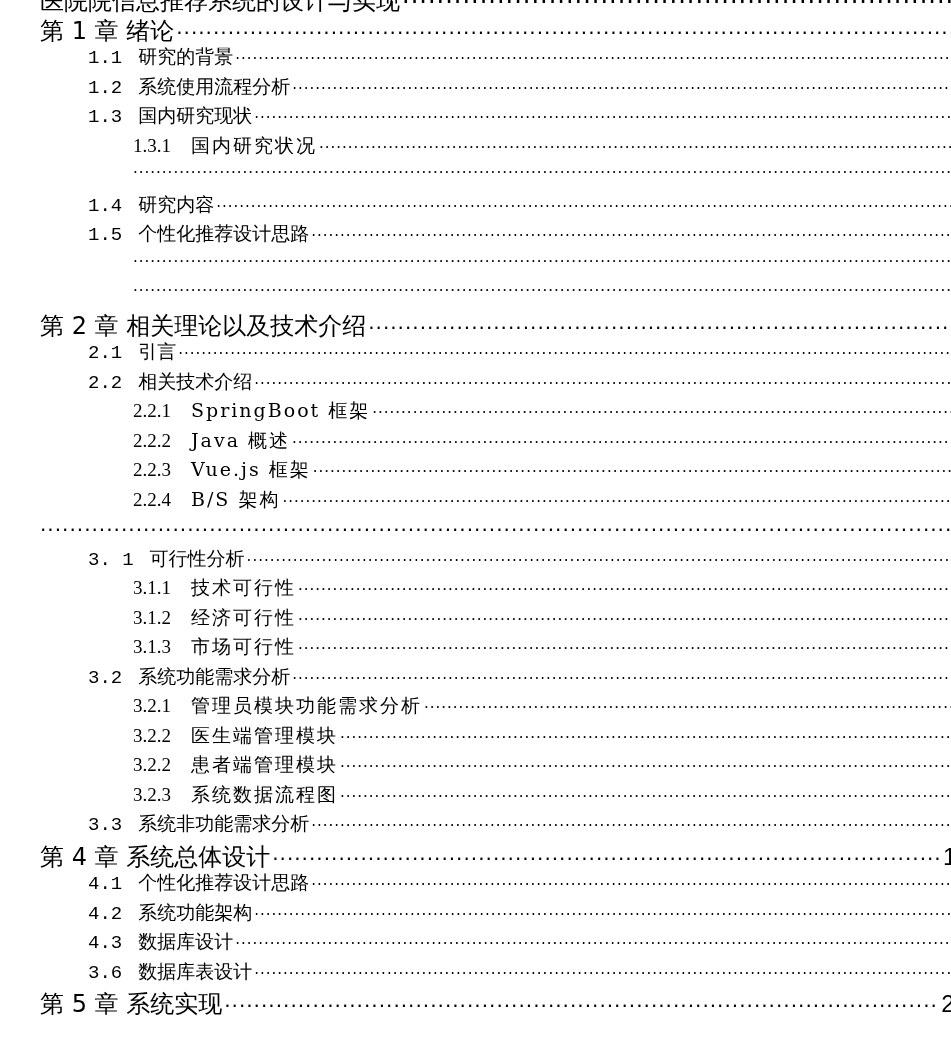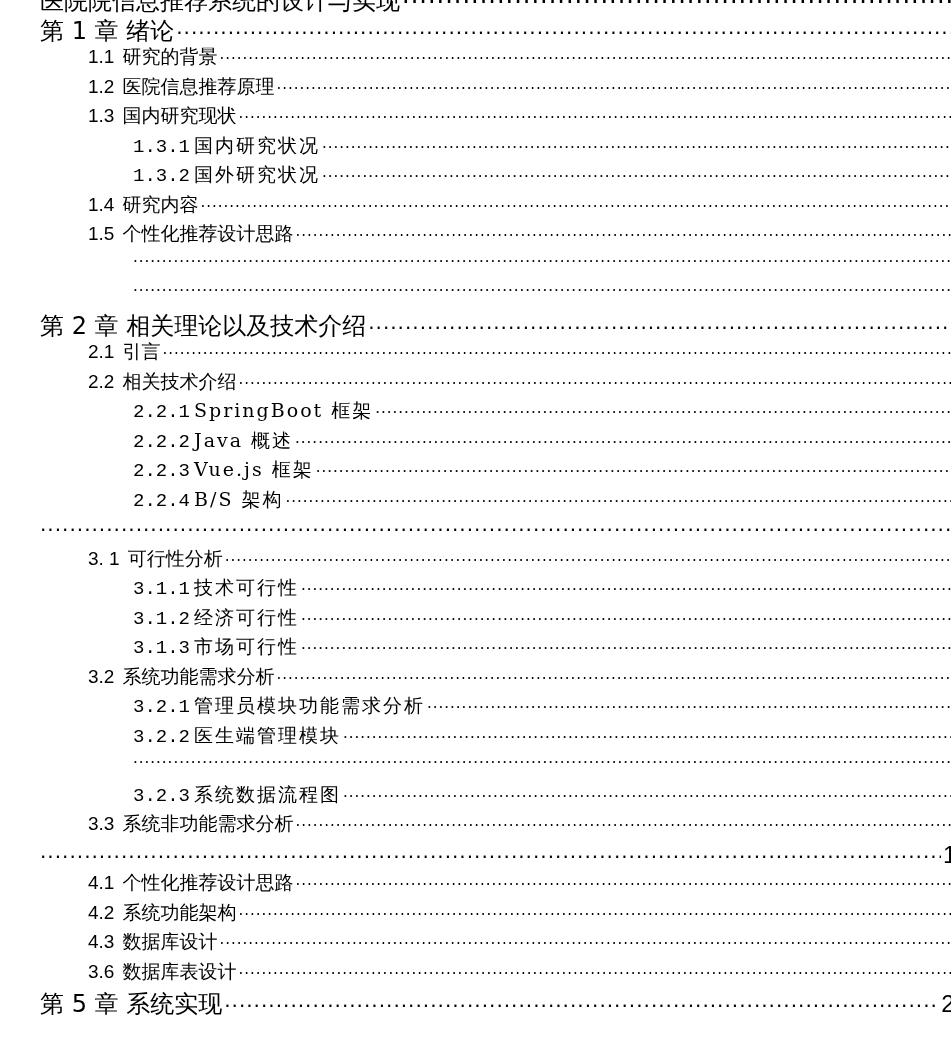--- a/index.html
+++ b/index.html
@@ -13,57 +13,56 @@
   .row .leader::before {
     content:"........................................................................................................................................................................................................................................................................";
     position:absolute; left:0; bottom:0; letter-spacing:1px; white-space:nowrap;
   }
   .row .page { flex:0 0 auto; padding-left:2px; text-align:right; }
   .lvl0 { padding-left:40px; font-family:"DejaVu Sans","Liberation Sans",sans-serif; font-size:24px; }
   .lvl0 .leader { font-size:20px; }
   .lvl0 .page { font-family:"Liberation Sans",sans-serif; font-size:24px; }
   .title { padding-left:40px; font-family:"DejaVu Sans","Liberation Sans",sans-serif; font-size:24px; }
   .lvl1 { padding-left:88px; font-size:19px; font-family:"DejaVu Sans","Liberation Sans",sans-serif; }
-  .lvl1 .num { font-family:Liberation Sans, sans-serif; font-size:19px; margin-right:8px; }
+  .lvl1 .num { font-family:Liberation Mono, monospace; font-size:19px; margin-right:16px; }
   .lvl1 .leader, .lvl2 .leader { font-size:15px; }
   .lvl2 { padding-left:133px; font-size:19px; font-family:"DejaVu Serif","Liberation Serif",serif; }
-  .lvl2 .num { font-family:Liberation Mono, monospace; margin-right:4px; }
+  .lvl2 .num { font-family:Liberation Serif, serif; margin-right:20px; }
   .lvl2 .txt { letter-spacing:2px; }
 </style>
 </head>
 <body>
 
 <div class="toc" id="toc">
   <div class="row title" style="top:0px;">
     <span class="label">医院院信息推荐系统的设计与实现</span>
     <span class="leader"></span>
     <span class="page">1</span>
   </div>
 <div class="row lvl0" style="top: 29.5px;">
       <span class="label"><span class="num">第 1 章</span><span> </span><span class="txt">绪论</span></span>
       <span class="leader"></span>
     </div>
     <div class="row lvl1" style="top: 59px;">
       <span class="label"><span class="num">1.1</span><span></span><span class="txt">研究的背景</span></span>
       <span class="leader"></span>
     </div>
     <div class="row lvl1" style="top: 88.5px;">
-      <span class="label"><span class="num">1.2</span><span></span><span class="txt">医院信息推荐原理</span></span>
+      <span class="label"><span class="num">1.2</span><span></span><span class="txt">系统使用流程分析</span></span>
       <span class="leader"></span>
     </div>
     <div class="row lvl1" style="top: 118px;">
       <span class="label"><span class="num">1.3</span><span></span><span class="txt">国内研究现状</span></span>
       <span class="leader"></span>
     </div>
     <div class="row lvl2" style="top: 147.5px;">
       <span class="label"><span class="num">1.3.1</span><span></span><span class="txt">国内研究状况</span></span>
       <span class="leader"></span>
     </div>
     <div class="row lvl2" style="top: 177px;">
-      <span class="label"><span class="num">1.3.2</span><span></span><span class="txt">国外研究状况</span></span>
       <span class="leader"></span>
     </div>
     <div class="row lvl1" style="top: 206.5px;">
       <span class="label"><span class="num">1.4</span><span></span><span class="txt">研究内容</span></span>
       <span class="leader"></span>
     </div>
     <div class="row lvl1" style="top: 236px;">
       <span class="label"><span class="num">1.5</span><span></span><span class="txt">个性化推荐设计思路</span></span>
       <span class="leader"></span>
     </div>
@@ -126,31 +125,33 @@
     </div>
     <div class="row lvl2" style="top: 708px;">
       <span class="label"><span class="num">3.2.1</span><span></span><span class="txt">管理员模块功能需求分析</span></span>
       <span class="leader"></span>
     </div>
     <div class="row lvl2" style="top: 737.5px;">
       <span class="label"><span class="num">3.2.2</span><span></span><span class="txt">医生端管理模块</span></span>
       <span class="leader"></span>
     </div>
     <div class="row lvl2" style="top: 767px;">
+      <span class="label"><span class="num">3.2.2</span><span></span><span class="txt">患者端管理模块</span></span>
       <span class="leader"></span>
     </div>
     <div class="row lvl2" style="top: 796.5px;">
       <span class="label"><span class="num">3.2.3</span><span></span><span class="txt">系统数据流程图</span></span>
       <span class="leader"></span>
     </div>
     <div class="row lvl1" style="top: 826px;">
       <span class="label"><span class="num">3.3</span><span></span><span class="txt">系统非功能需求分析</span></span>
       <span class="leader"></span>
     </div>
     <div class="row lvl0" style="top: 855.5px;">
+      <span class="label"><span class="num">第 4 章</span><span> </span><span class="txt">系统总体设计</span></span>
       <span class="leader"></span>
       <span class="page">11</span>
     </div>
     <div class="row lvl1" style="top: 885px;">
       <span class="label"><span class="num">4.1</span><span></span><span class="txt">个性化推荐设计思路</span></span>
       <span class="leader"></span>
     </div>
     <div class="row lvl1" style="top: 914.5px;">
       <span class="label"><span class="num">4.2</span><span></span><span class="txt">系统功能架构</span></span>
       <span class="leader"></span>

